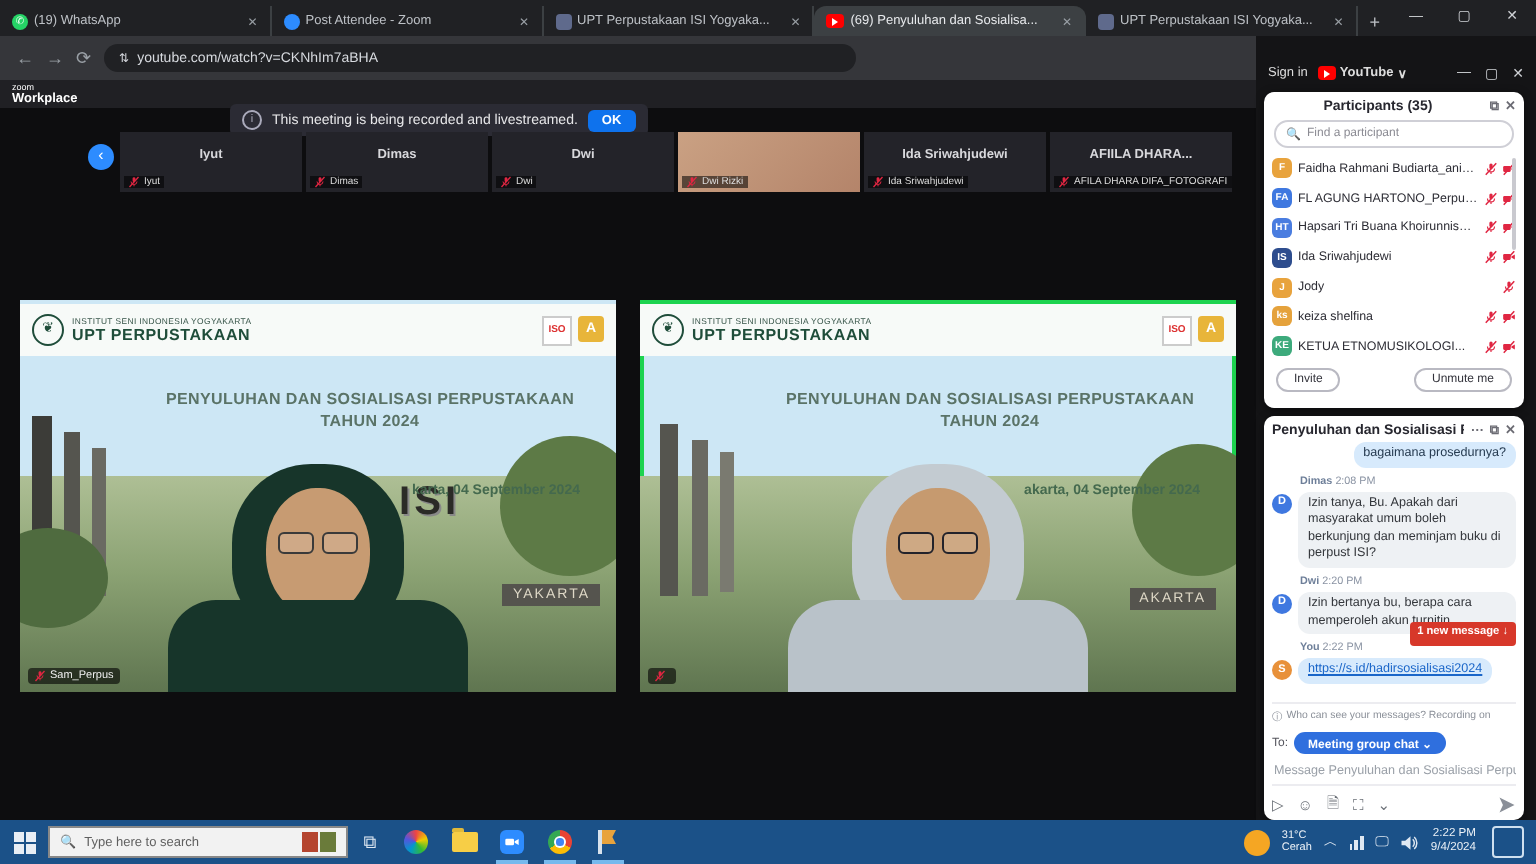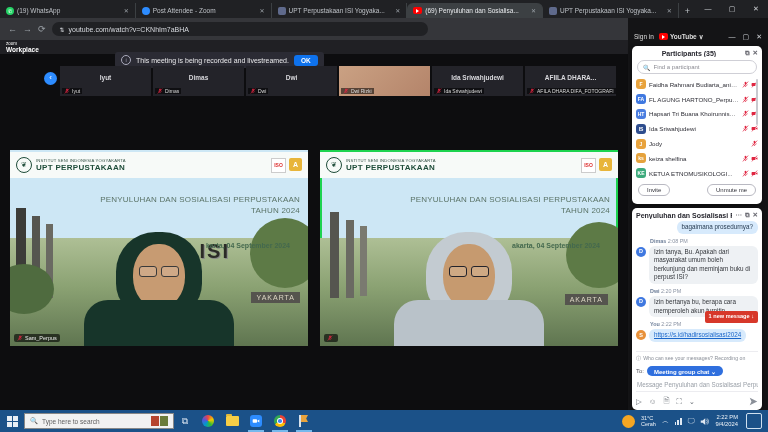--- a/index.html
+++ b/index.html
@@ -44,21 +44,21 @@
   
   .feed{top:110px;width:298px;height:196px;background:#cde7f5;overflow:hidden;}
   .feed.active{outline:2px solid #1dd34f;outline-offset:-2px;}
   .slidehead{position:absolute;left:0;top:2px;width:100%;height:26px;background:#f7faf8;display:flex;align-items:center;padding:0 6px;box-sizing:border-box;gap:4px;}
   .orglogo{width:14px;height:14px;border:1.5px solid #1f4d3a;border-radius:50%;color:#1f4d3a;font-size:7px;text-align:center;line-height:14px;}
   .org1{font-size:4.2px;color:#355347;letter-spacing:.2px;}
   .org2{font-size:8px;font-weight:bold;color:#1f4d3a;letter-spacing:.3px;}
   .badges{margin-left:auto;display:flex;gap:3px;}
   .badge-iso{width:13px;height:13px;background:#fff;border:1px solid #ccc;color:#d33;font-size:5px;font-weight:bold;text-align:center;line-height:13px;}
   .badge-a{width:13px;height:13px;background:#e8b53a;color:#fff;font-size:7px;font-weight:bold;text-align:center;line-height:13px;border-radius:2px;}
-  .slidetitle{position:absolute;left:60px;top:44px;width:230px;text-align:right;color:#5a7367;font-weight:normal;font-size:8px;line-height:11px;letter-spacing:.2px;}
+  .slidetitle{position:absolute;left:60px;top:44px;width:230px;text-align:center;color:#5a7367;font-weight:bold;font-size:8px;line-height:11px;letter-spacing:.2px;}
   .slidedate{position:absolute;right:18px;top:92px;color:#44694e;font-weight:bold;font-size:7px;}
   .photo{position:absolute;left:0;bottom:0;width:100%;height:108px;background:linear-gradient(180deg,#aebf95 0%,#8ba273 45%,#5f7550 100%);}
   .pillar{position:absolute;background:#3c3c38;}
   .tree{position:absolute;border-radius:50%;background:#4f6b3f;}
   .isi-txt{position:absolute;color:#2b2b27;font-weight:bold;font-size:20px;letter-spacing:2px;text-shadow:1px 1px 0 #888;}
   .plaque{position:absolute;background:#55544e;color:#ded8c6;font-size:7px;letter-spacing:1px;padding:2px 5px;}
   .person{position:absolute;left:50%;transform:translateX(-50%);bottom:-6px;width:150px;height:120px;}
   .hijab{position:absolute;left:50%;transform:translateX(-50%);top:0;width:86px;height:86px;border-radius:46% 46% 40% 40%;}
   .shoulders{position:absolute;left:50%;transform:translateX(-50%);bottom:0;width:150px;height:52px;border-radius:24px 24px 0 0;}
   .face{position:absolute;left:50%;transform:translateX(-50%);top:12px;width:52px;height:64px;border-radius:48%;background:#c79b72;}

